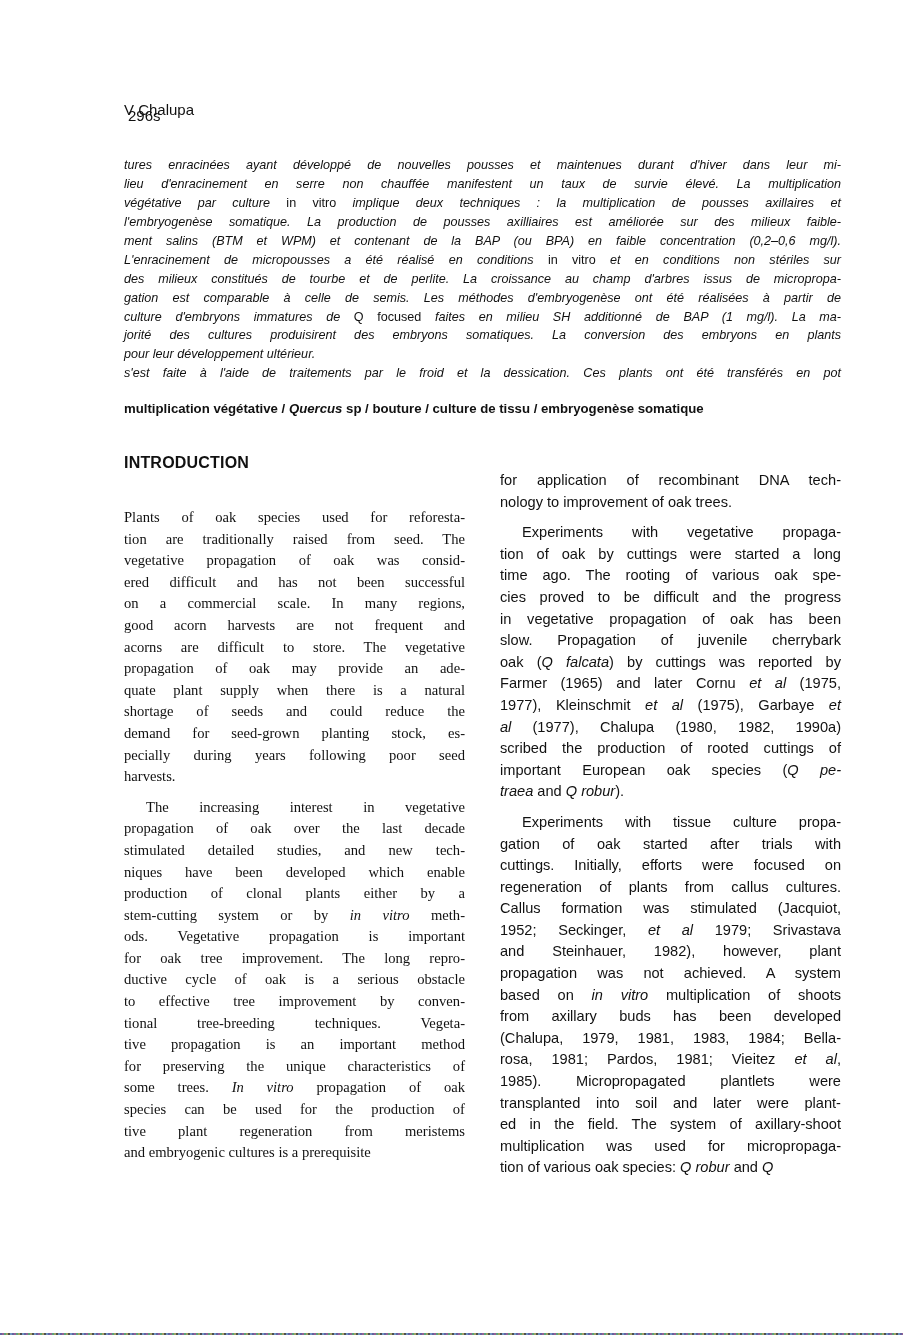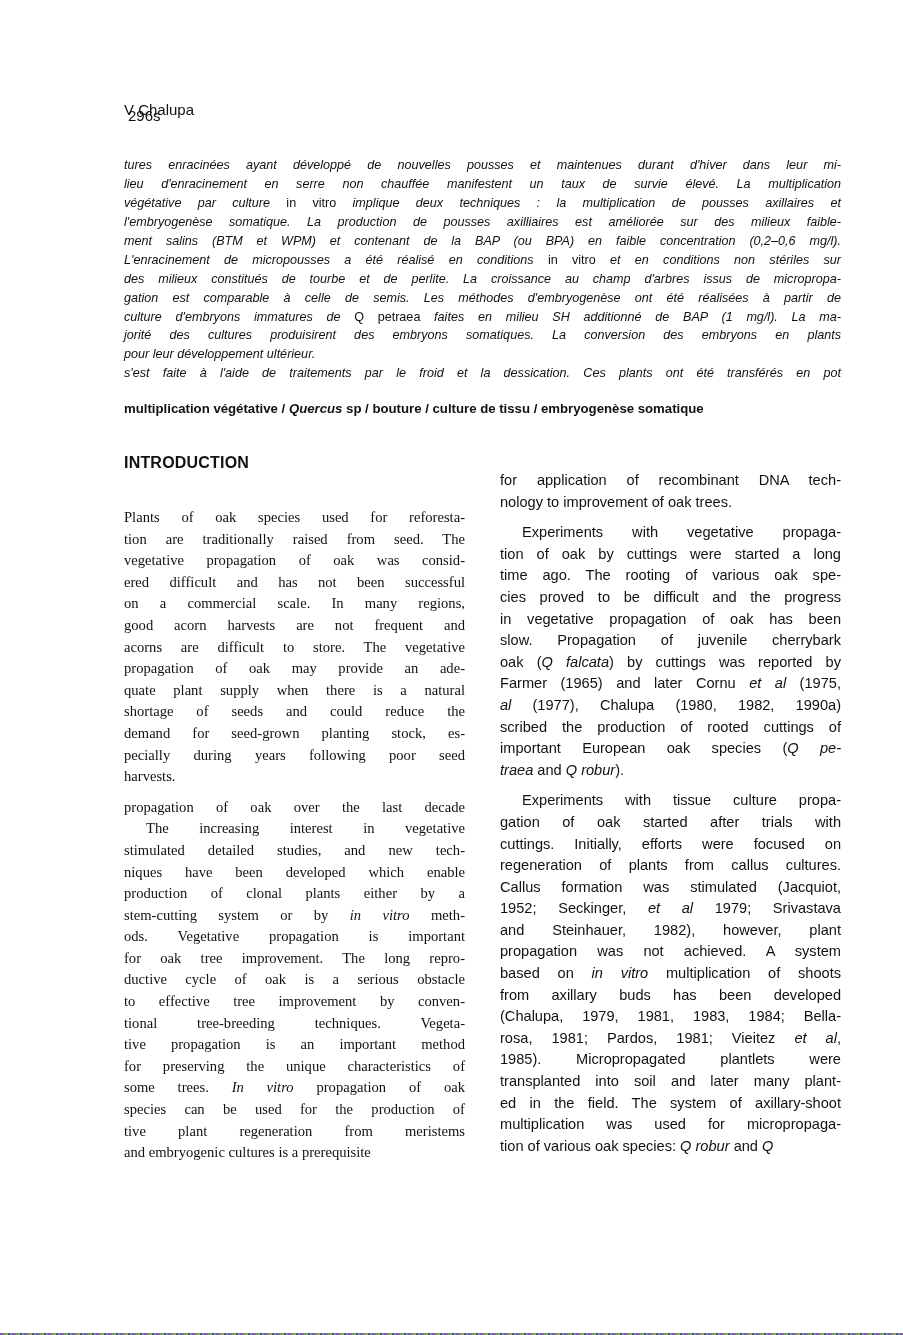--- a/index.html
+++ b/index.html
@@ -69,21 +69,21 @@
 
 <div class="abstract" id="abstract">
     <span class="line">tures enracinées ayant développé de nouvelles pousses et maintenues durant d'hiver dans leur mi-</span>
     <span class="line">lieu d'enracinement en serre non chauffée manifestent un taux de survie élevé. La multiplication</span>
     <span class="line"><span>végétative par culture </span><span class="roman">in vitro</span><span> implique deux techniques : la multiplication de pousses axillaires et</span></span>
     <span class="line">l'embryogenèse somatique. La production de pousses axilliaires est améliorée sur des milieux faible-</span>
     <span class="line">ment salins (BTM et WPM) et contenant de la BAP (ou BPA) en faible concentration (0,2–0,6 mg/l).</span>
     <span class="line"><span>L'enracinement de micropousses a été réalisé  en conditions </span><span class="roman">in vitro</span><span> et en conditions non stériles sur</span></span>
     <span class="line">des milieux constitués de tourbe et de perlite. La croissance au champ d'arbres issus de micropropa-</span>
     <span class="line">gation est comparable à celle de semis. Les méthodes d'embryogenèse ont été réalisées à partir de</span>
-    <span class="line"><span>culture d'embryons immatures de </span><span class="roman">Q petraea</span><span> faites en milieu SH additionné de BAP (1 mg/l). La ma-</span></span>
+    <span class="line"><span>culture d'embryons immatures de </span><span class="roman">Q focused</span><span> faites en milieu SH additionné de BAP (1 mg/l). La ma-</span></span>
     <span class="line">jorité des cultures produisirent des embryons somatiques. La conversion des embryons en plants</span>
     <span class="line last">pour leur développement ultérieur.</span>
     <span class="line">s'est faite à l'aide de traitements par le froid et la dessication. Ces plants ont été transférés en pot</span>
   </div>
 
 <div class="keywords">
   <span>multiplication végétative / </span><span class="it">Quercus</span><span> sp / bouture / culture de tissu / embryogenèse somatique</span>
 </div>
 
 <div class="section-title">INTRODUCTION</div>
@@ -99,22 +99,22 @@
       <span class="line">acorns are difficult to store. The vegetative</span>
       <span class="line">propagation of oak may provide an ade-</span>
       <span class="line">quate plant supply when there is a natural</span>
       <span class="line">shortage of seeds and could reduce the</span>
       <span class="line">demand for seed-grown planting stock, es-</span>
       <span class="line">pecially during years following poor seed</span>
       <span class="line last">harvests.</span>
     </div>
     <span class="para-gap"></span>
     <div>
+      <span class="line indent">The increasing interest in vegetative</span>
       <span class="line">propagation of oak over the last decade</span>
-      <span class="line indent">The increasing interest in vegetative</span>
       <span class="line">stimulated detailed studies, and new tech-</span>
       <span class="line">niques have been developed which enable</span>
       <span class="line">production of clonal plants either by a</span>
       <span class="line"><span>stem-cutting system or by </span><span class="it">in vitro</span><span> meth-</span></span>
       <span class="line">ods. Vegetative propagation is important</span>
       <span class="line">for oak tree improvement. The long repro-</span>
       <span class="line">ductive cycle of oak is a serious obstacle</span>
       <span class="line">to effective tree improvement by conven-</span>
       <span class="line">tional tree-breeding techniques. Vegeta-</span>
       <span class="line">tive propagation is an important method</span>
@@ -133,40 +133,41 @@
     <span class="para-gap"></span>
     <div>
       <span class="line indent">Experiments with vegetative propaga-</span>
       <span class="line">tion of oak by cuttings were started a long</span>
       <span class="line">time ago. The rooting of various oak spe-</span>
       <span class="line">cies proved to be difficult and the progress</span>
       <span class="line">in vegetative propagation of oak has been</span>
       <span class="line">slow. Propagation of juvenile cherrybark</span>
       <span class="line"><span>oak (</span><span class="it">Q falcata</span><span>) by cuttings was reported by</span></span>
       <span class="line"><span>Farmer (1965) and later Cornu </span><span class="it">et al</span><span> (1975,</span></span>
+      <span class="line"><span>1977), Kleinschmit </span><span class="it">et al</span><span> (1975), Garbaye </span><span class="it">et</span></span>
       <span class="line"><span></span><span class="it">al</span><span> (1977), Chalupa (1980, 1982, 1990a)</span></span>
       <span class="line">scribed the production of rooted cuttings of</span>
       <span class="line"><span>important European oak species (</span><span class="it">Q pe-</span></span>
       <span class="line last"><span></span><span class="it">traea</span><span> and </span><span class="it">Q robur</span><span>).</span></span>
     </div>
     <span class="para-gap"></span>
     <div>
       <span class="line indent">Experiments with tissue culture propa-</span>
       <span class="line">gation of oak started after trials with</span>
       <span class="line">cuttings. Initially, efforts were focused on</span>
       <span class="line">regeneration of plants from callus cultures.</span>
       <span class="line">Callus formation was stimulated (Jacquiot,</span>
       <span class="line"><span>1952; Seckinger, </span><span class="it">et al</span><span> 1979; Srivastava</span></span>
       <span class="line">and Steinhauer, 1982), however, plant</span>
       <span class="line">propagation was not achieved. A system</span>
       <span class="line"><span>based on </span><span class="it">in vitro</span><span> multiplication of shoots</span></span>
       <span class="line">from axillary buds has been developed</span>
       <span class="line">(Chalupa, 1979, 1981, 1983, 1984; Bella-</span>
       <span class="line"><span>rosa, 1981; Pardos, 1981; Vieitez </span><span class="it">et al</span><span>,</span></span>
       <span class="line">1985). Micropropagated plantlets were</span>
-      <span class="line">transplanted into soil and later many plant-</span>
+      <span class="line">transplanted into soil and later were plant-</span>
       <span class="line">ed in the field. The system of axillary-shoot</span>
       <span class="line">multiplication was used for micropropaga-</span>
       <span class="line last"><span>tion of various oak species: </span><span class="it">Q robur</span><span> and </span><span class="it">Q</span></span>
     </div>
   </div>
 
 <div class="scan-noise"></div>
 
 </body></html>

